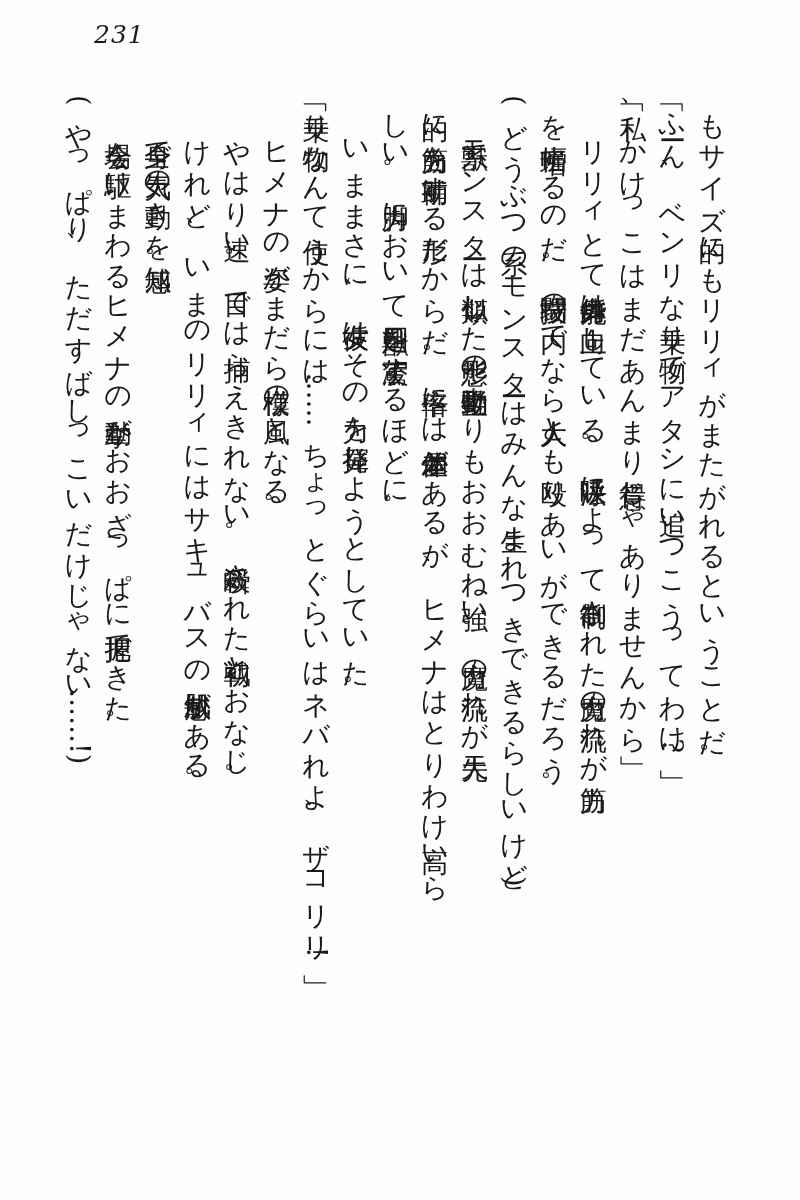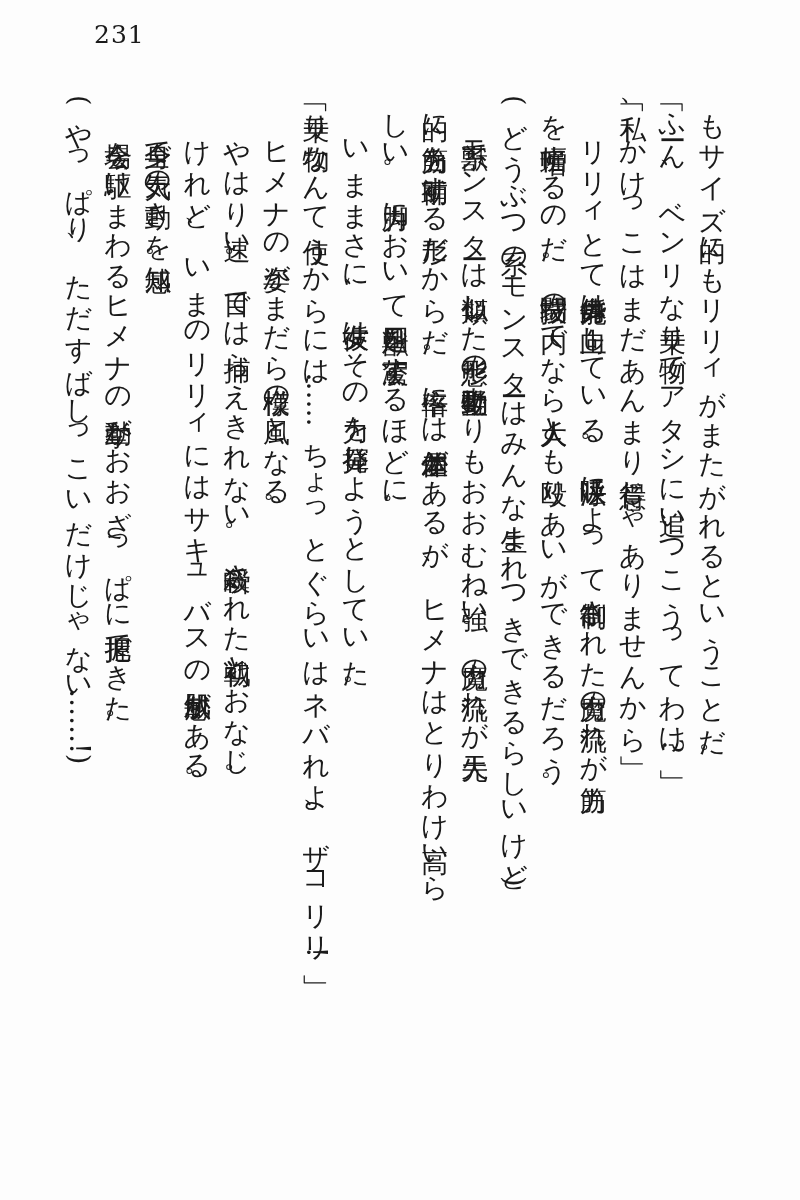--- a/index.html
+++ b/index.html
@@ -15,20 +15,21 @@
   }
   .page {
     position: absolute;
     inset: 0;
   }
   .page-number {
     position: absolute;
     left: 94px;
     top: 20px;
     font-size: 25px;
+    font-style: italic;
     letter-spacing: 1px;
     font-family: "DejaVu Serif", "Liberation Serif", serif;
   }
   .text-block {
     position: absolute;
     top: 95px;
     right: 68px;
     width: 678px;
     height: 1034px;
     writing-mode: vertical-rl;

